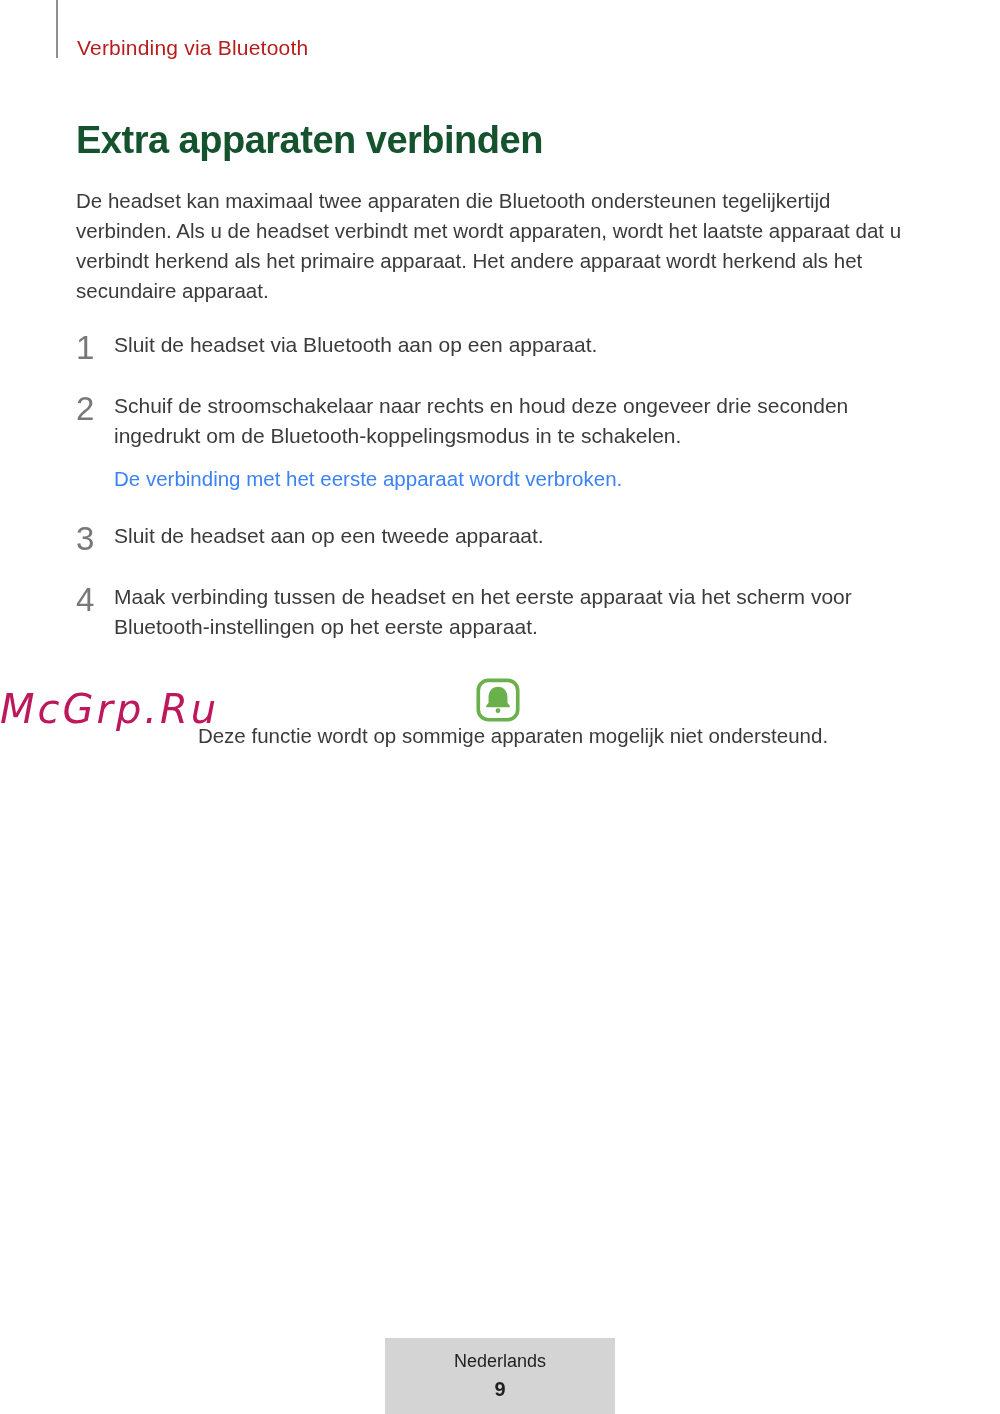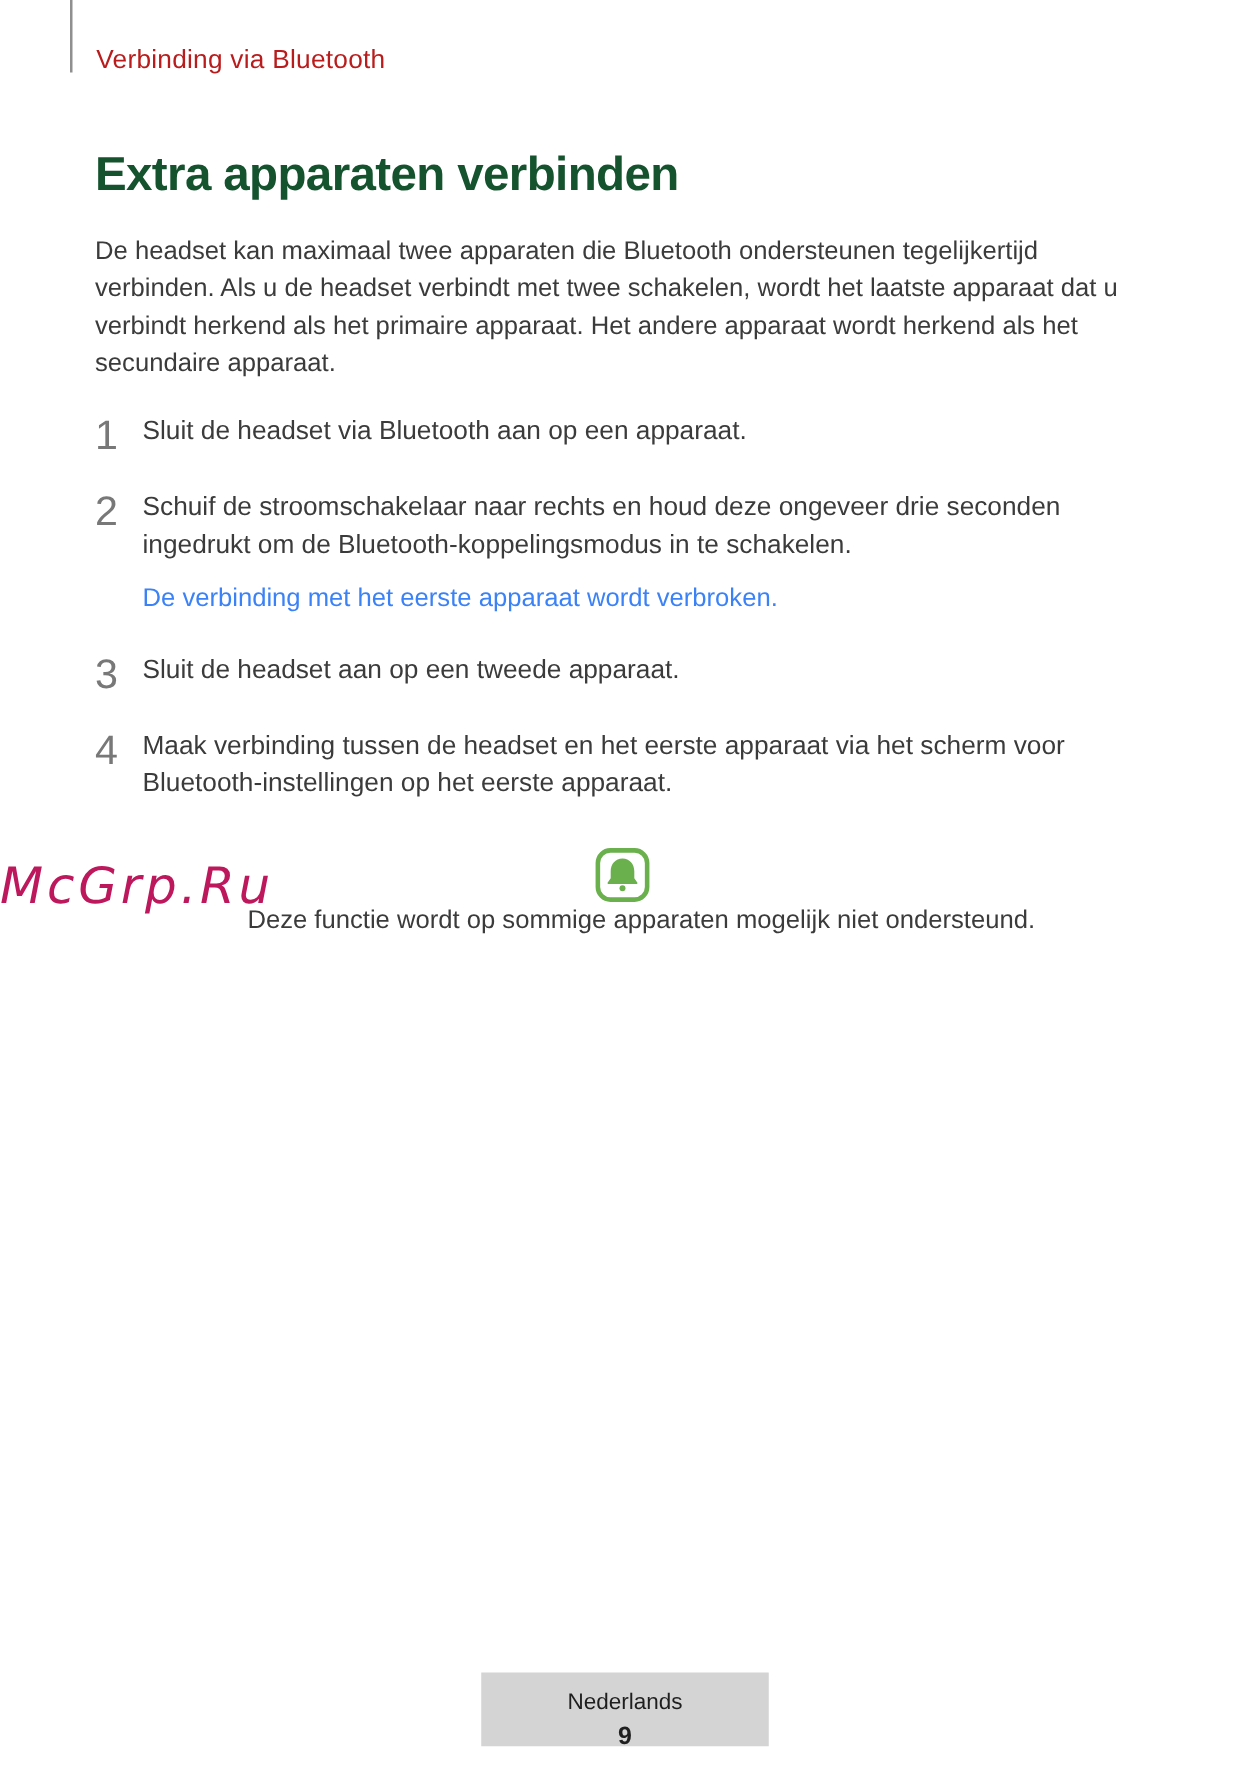--- a/index.html
+++ b/index.html
@@ -104,21 +104,21 @@
     font-style: italic;
     font-weight: normal;
     font-size: 40px;
     letter-spacing: 3px;
     color: #be185d;
   }
   
   .footer-tab {
     position: absolute;
     left: 385px; top: 1338px;
-    width: 230px; height: 59px;
+    width: 230px; height: 76px;
     background: #d4d4d4;
     text-align: center;
   }
   .footer-language {
     font-size: 18px;
     color: #1f1f1f;
     margin-top: 13px;
   }
   .footer-page-number {
     font-size: 20px;
@@ -133,21 +133,21 @@
 <div class="page">
 
   <div class="edge-rule"></div>
 
   <div class="running-header">Verbinding via Bluetooth</div>
 
   <div class="content">
 
     <h1 class="page-title">Extra apparaten verbinden</h1>
 
-    <p class="intro">De headset kan maximaal twee apparaten die Bluetooth ondersteunen tegelijkertijd verbinden. Als u de headset verbindt met twee schakelen, wordt het laatste apparaat dat u verbindt herkend als het primaire apparaat. Het andere apparaat wordt herkend als het secundaire apparaat.</p>
+    <p class="intro">De headset kan maximaal twee apparaten die Bluetooth ondersteunen tegelijkertijd verbinden. Als u de headset verbindt met wordt apparaten, wordt het laatste apparaat dat u verbindt herkend als het primaire apparaat. Het andere apparaat wordt herkend als het secundaire apparaat.</p>
 
     <div class="steps">
 
       <div class="step">
         <div class="step-num">1</div>
         <div class="step-body">
           <div class="step-text">Sluit de headset via Bluetooth aan op een apparaat.</div>
         </div>
       </div>
 

